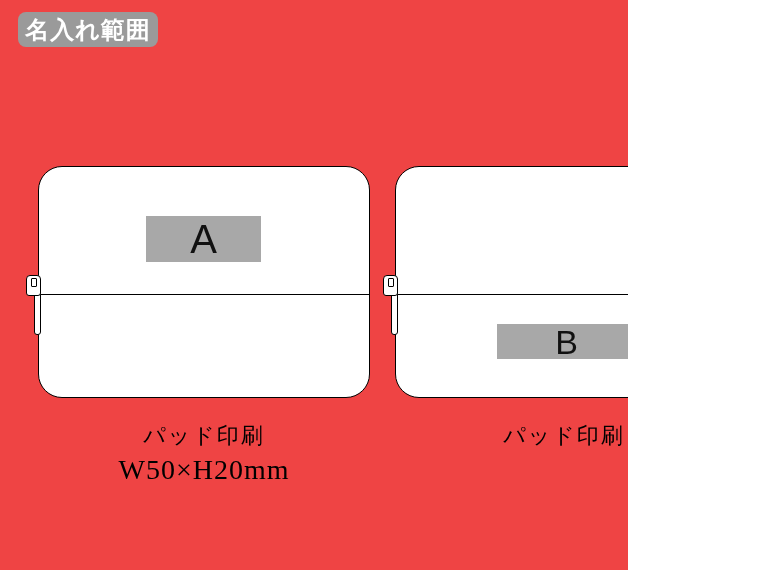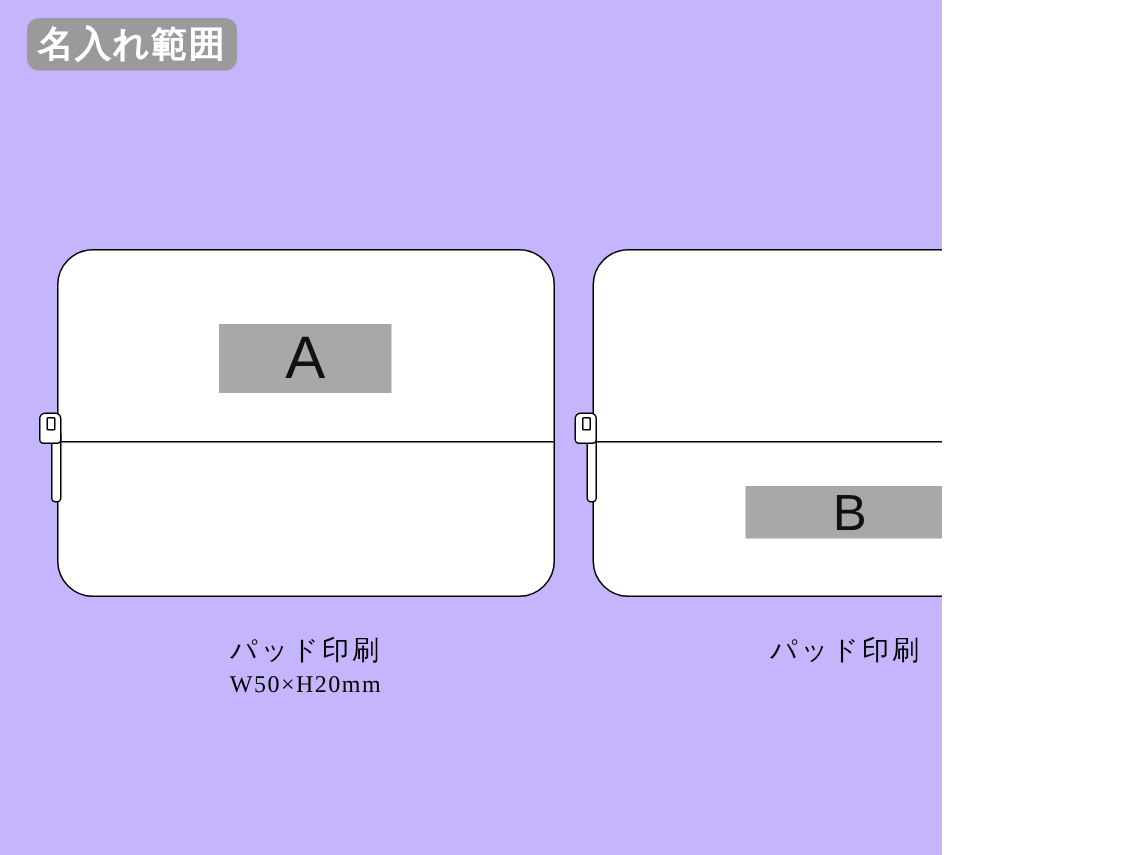--- a/index.html
+++ b/index.html
@@ -1,17 +1,17 @@
 <!DOCTYPE html>
 <html><head>
 <meta charset="utf-8">
 <style>
   html,body { margin:0; padding:0; background:#fff; }
   .canvas {
-    position:relative; width:628px; height:570px; background:#c4b5fd;
+    position:relative; width:628px; height:570px; background:#ef4444;
     overflow:hidden;
     font-family:"Liberation Sans","DejaVu Sans",sans-serif;
   }
   .badge {
     position:absolute; left:18px; top:12px;
     width:140px; height:35px;
     background:#9a9a9a; border-radius:8px;
     color:#ffffff; font-weight:bold; font-size:24px; line-height:35px;
     text-align:center; letter-spacing:1px;
   }
@@ -49,22 +49,22 @@
   .p1 .print-area { left:107px; top:49px;  width:115px; height:46px; }
   .p2 .print-area { left:101px; top:157px; width:139px; height:35px; }
   .area-label { color:#111; font-weight:500; line-height:1; }
   .p1 .area-label { font-size:40px; }
   .p2 .area-label { font-size:34px; }
   .caption {
     position:absolute; top:255px; left:0; width:100%;
     text-align:center; color:#000;
     font-family:"Liberation Serif","DejaVu Serif",serif;
   }
-  .caption .method { font-size:18px; letter-spacing:2px; }
-  .caption .size   { font-size:16px; letter-spacing:1px; margin-top:3px; }
+  .caption .method { font-size:22px; letter-spacing:2px; }
+  .caption .size   { font-size:28px; letter-spacing:1px; margin-top:3px; }
 </style>
 </head>
 <body>
 
 <div class="canvas">
 
   <div class="badge">
     <span>名入れ範囲</span>
   </div>
 

